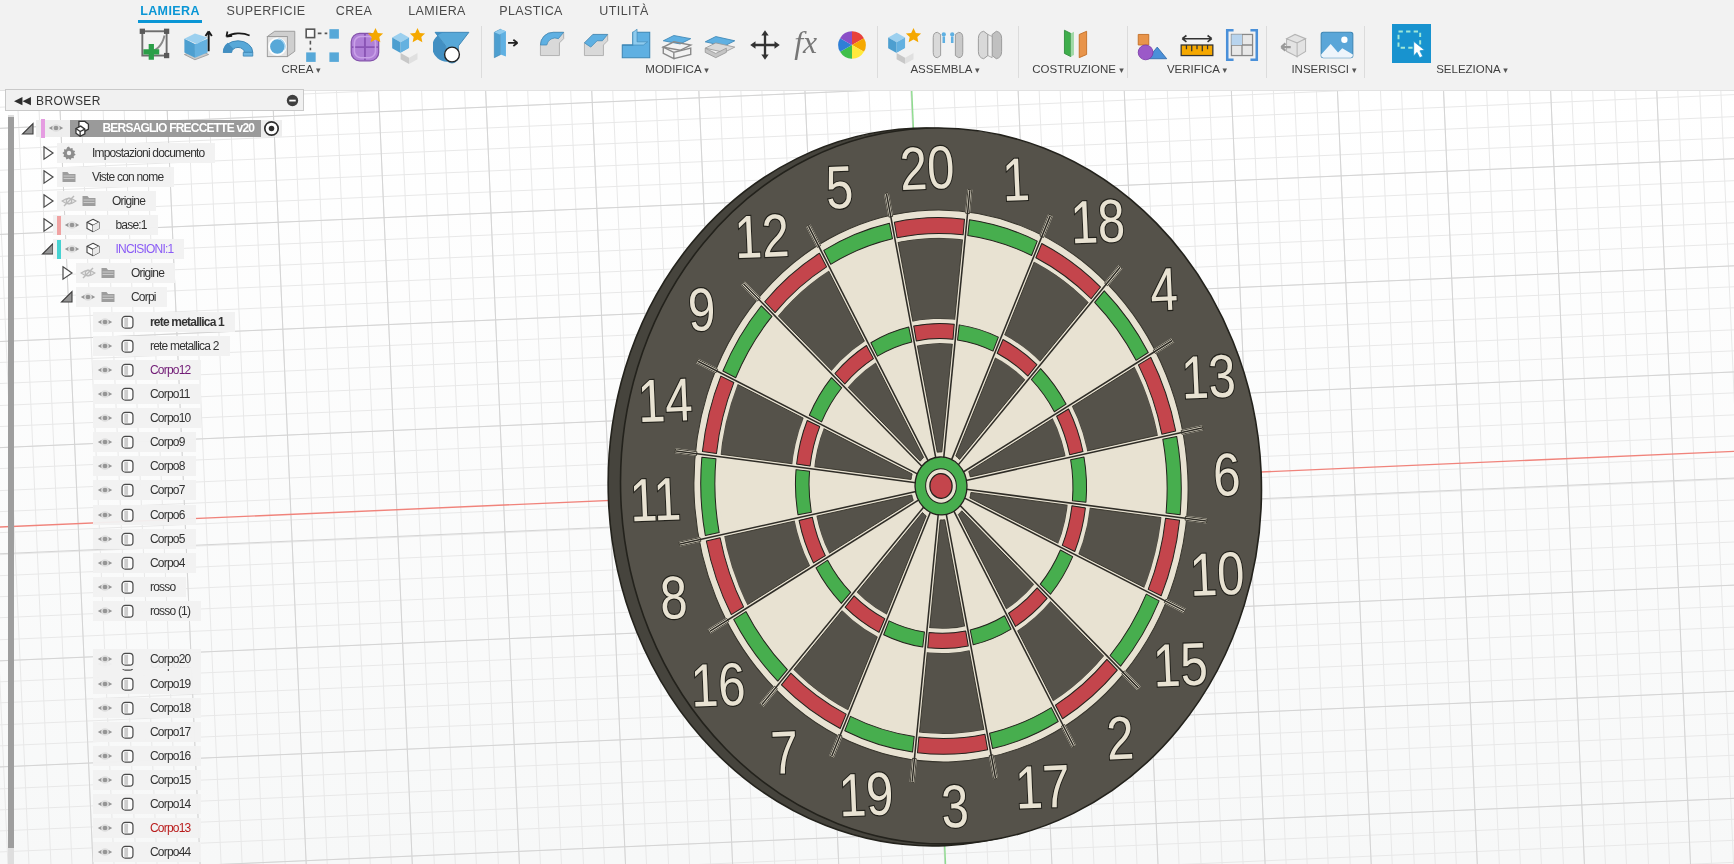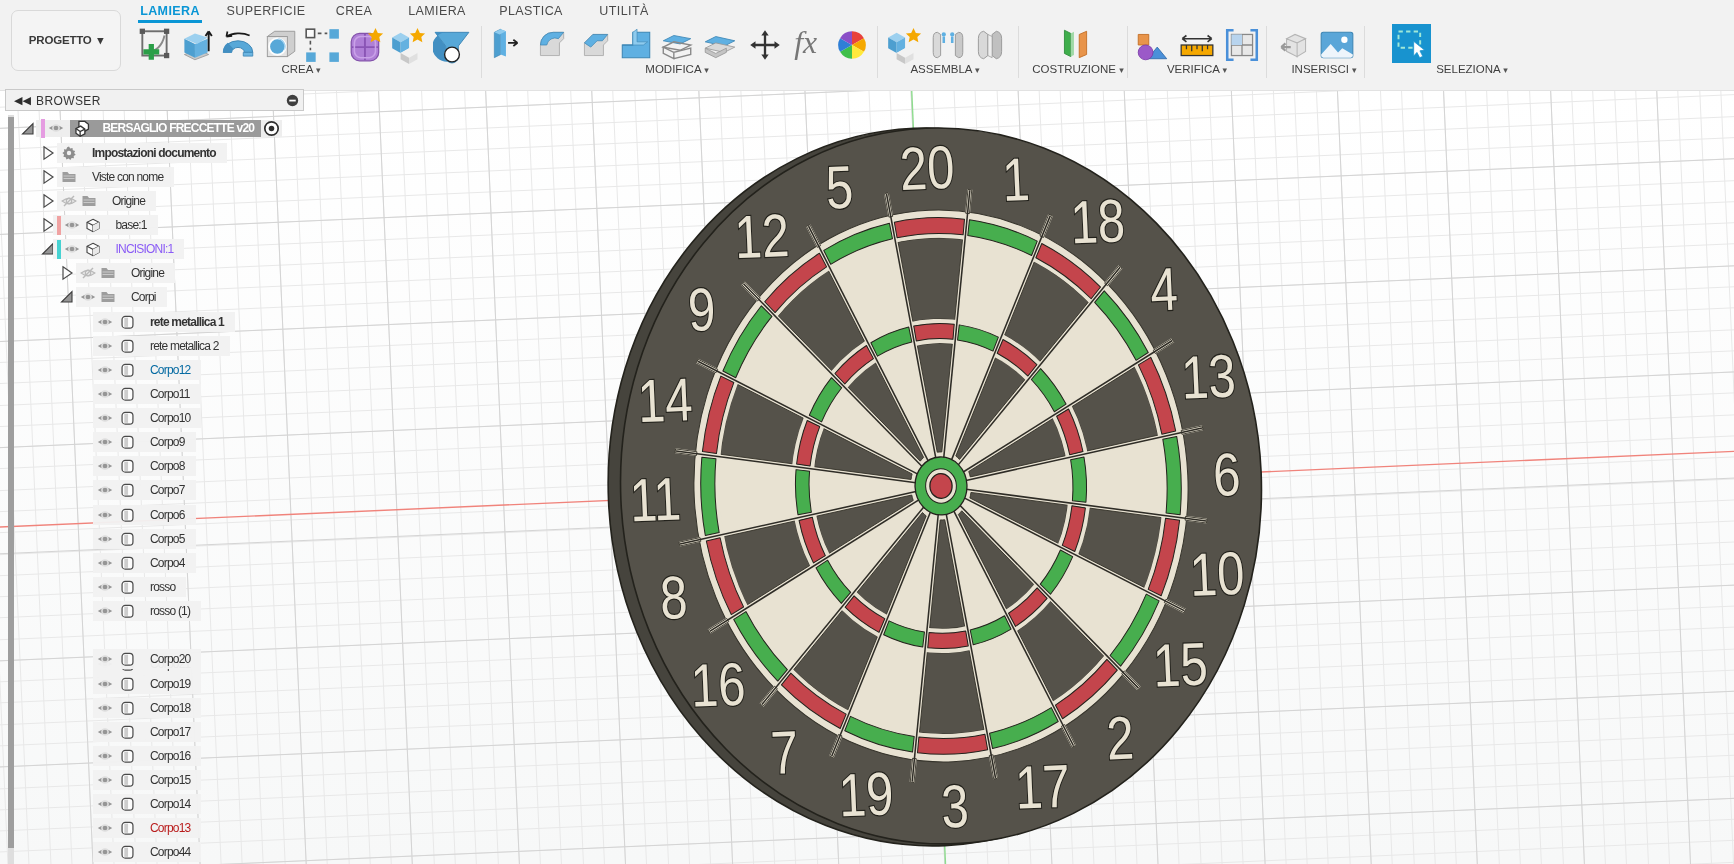--- a/index.html
+++ b/index.html
@@ -233,21 +233,20 @@
 <g transform="translate(772.92,249.52) scale(0.81,1)">
             <text x="0" y="0" text-anchor="middle" font-family="Liberation Sans, sans-serif" font-size="60.5" fill="#e8e2d2" stroke="#23221c" stroke-width="2.4" paint-order="stroke">12</text>
           </g>
 <g transform="translate(852.64,204.14) scale(0.81,1)">
             <text x="0" y="0" text-anchor="middle" font-family="Liberation Sans, sans-serif" font-size="60.5" fill="#e8e2d2" stroke="#23221c" stroke-width="2.4" paint-order="stroke">5</text>
           </g>
 </g>
   </svg>
 </div>
 <div id="toolbar">
-  <div id="projbtn">PROGETTO &nbsp;▾</div>
   <div class="tab active" style="left:170px">LAMIERA</div>
 <div class="tab" style="left:266px">SUPERFICIE</div>
 <div class="tab" style="left:354px">CREA</div>
 <div class="tab" style="left:437px">LAMIERA</div>
 <div class="tab" style="left:531px">PLASTICA</div>
 <div class="tab" style="left:624px">UTILITÀ</div>
   <div id="tabline"></div>
   <svg style="position:absolute;left:136px;top:26px" width="38" height="38" viewBox="0 0 36 36">
         <rect x="6" y="5" width="23" height="23" fill="none" stroke="#6e6e6e" stroke-width="1.8"></rect>
         <rect x="3.5" y="2.5" width="5" height="5" fill="#595959"></rect>
@@ -445,21 +444,21 @@
       </span>
       <span style="width:21px;flex:none"></span>
     </div>
 <div style="position:absolute;top:120.3px;left:263px;width:17px;height:17px"><svg width="17" height="17" viewBox="0 0 16 16" style="flex:none">
         <circle cx="8" cy="8" r="6.3" fill="#fdfdfd" stroke="#2d2d2d" stroke-width="1.6"></circle>
         <circle cx="8" cy="8" r="2.6" fill="#2d2d2d"></circle>
       </svg></div>
 <div style="position:absolute;top:144.6px;left:40px;width:15px;height:15px"><svg width="16" height="16" viewBox="0 0 16 16" style="flex:none">
         <path d="M4 1.8 L13 8 L4 14.2 Z" fill="#fcfcfc" stroke="#4a4a4a" stroke-width="1.2"></path>
       </svg></div>
-<div class="trow" style="top:142.6px;left:57px;background:rgba(241,241,241,0.96);color:#333;font-weight:700">
+<div class="trow" style="top:142.6px;left:57px;background:rgba(241,241,241,0.96);color:#333;font-weight:400">
       <svg width="16" height="16" viewBox="0 0 16 16" style="flex:none">
         <path d="M8 1.5 l1.2 2 2.3-.6 .3 2.3 2.3.7 -1 2.1 1.6 1.7 -2 1.2 .2 2.3 -2.3-.2 -1.2 2 -1.8-1.5 -2.2.9 -.7-2.2 -2.3-.5 .7-2.2 -1.7-1.6 1.9-1.3 -.4-2.3 2.3.1 1-2.1z" fill="#8d8d8d"></path>
         <circle cx="8" cy="8" r="2.2" fill="#f1f1f1"></circle>
       </svg>
       <span style="width:6px;flex:none"></span>
       <span class="tlabel">Impostazioni documento</span>
     </div>
 <div style="position:absolute;top:168.7px;left:40px;width:15px;height:15px"><svg width="16" height="16" viewBox="0 0 16 16" style="flex:none">
         <path d="M4 1.8 L13 8 L4 14.2 Z" fill="#fcfcfc" stroke="#4a4a4a" stroke-width="1.2"></path>
       </svg></div>
@@ -576,21 +575,21 @@
         <circle cx="8" cy="8" r="3.1" fill="none" stroke="#dedede" stroke-width="1.5"></circle>
       </svg>
       <span style="width:7px;flex:none"></span>
       <svg width="15" height="16" viewBox="0 0 16 16" style="flex:none">
         <rect x="2.2" y="2" width="11.6" height="12.5" rx="3.4" fill="#fdfdfd" stroke="#4a4a4a" stroke-width="1.3"></rect>
         <path d="M4.6 3.4 h4 v9.8 h-4z" fill="#c4c4c4" opacity="0.85"></path>
       </svg>
       <span style="width:6px;flex:none"></span>
       <span class="tlabel">rete metallica 2</span>
     </div>
-<div class="trow" style="top:359.8px;left:93px;background:rgba(241,241,241,0.96);color:#0369a1;font-weight:400">
+<div class="trow" style="top:359.8px;left:93px;background:rgba(241,241,241,0.96);color:#701a75;font-weight:400">
       <svg width="16" height="16" viewBox="0 0 16 16" style="flex:none">
         <path d="M0.8 8 Q8 2.4 15.2 8 Q8 13.6 0.8 8Z" fill="#969696"></path>
         <circle cx="8" cy="8" r="3.1" fill="none" stroke="#dedede" stroke-width="1.5"></circle>
       </svg>
       <span style="width:7px;flex:none"></span>
       <svg width="15" height="16" viewBox="0 0 16 16" style="flex:none">
         <rect x="2.2" y="2" width="11.6" height="12.5" rx="3.4" fill="#fdfdfd" stroke="#4a4a4a" stroke-width="1.3"></rect>
         <path d="M4.6 3.4 h4 v9.8 h-4z" fill="#c4c4c4" opacity="0.85"></path>
       </svg>
       <span style="width:6px;flex:none"></span>

